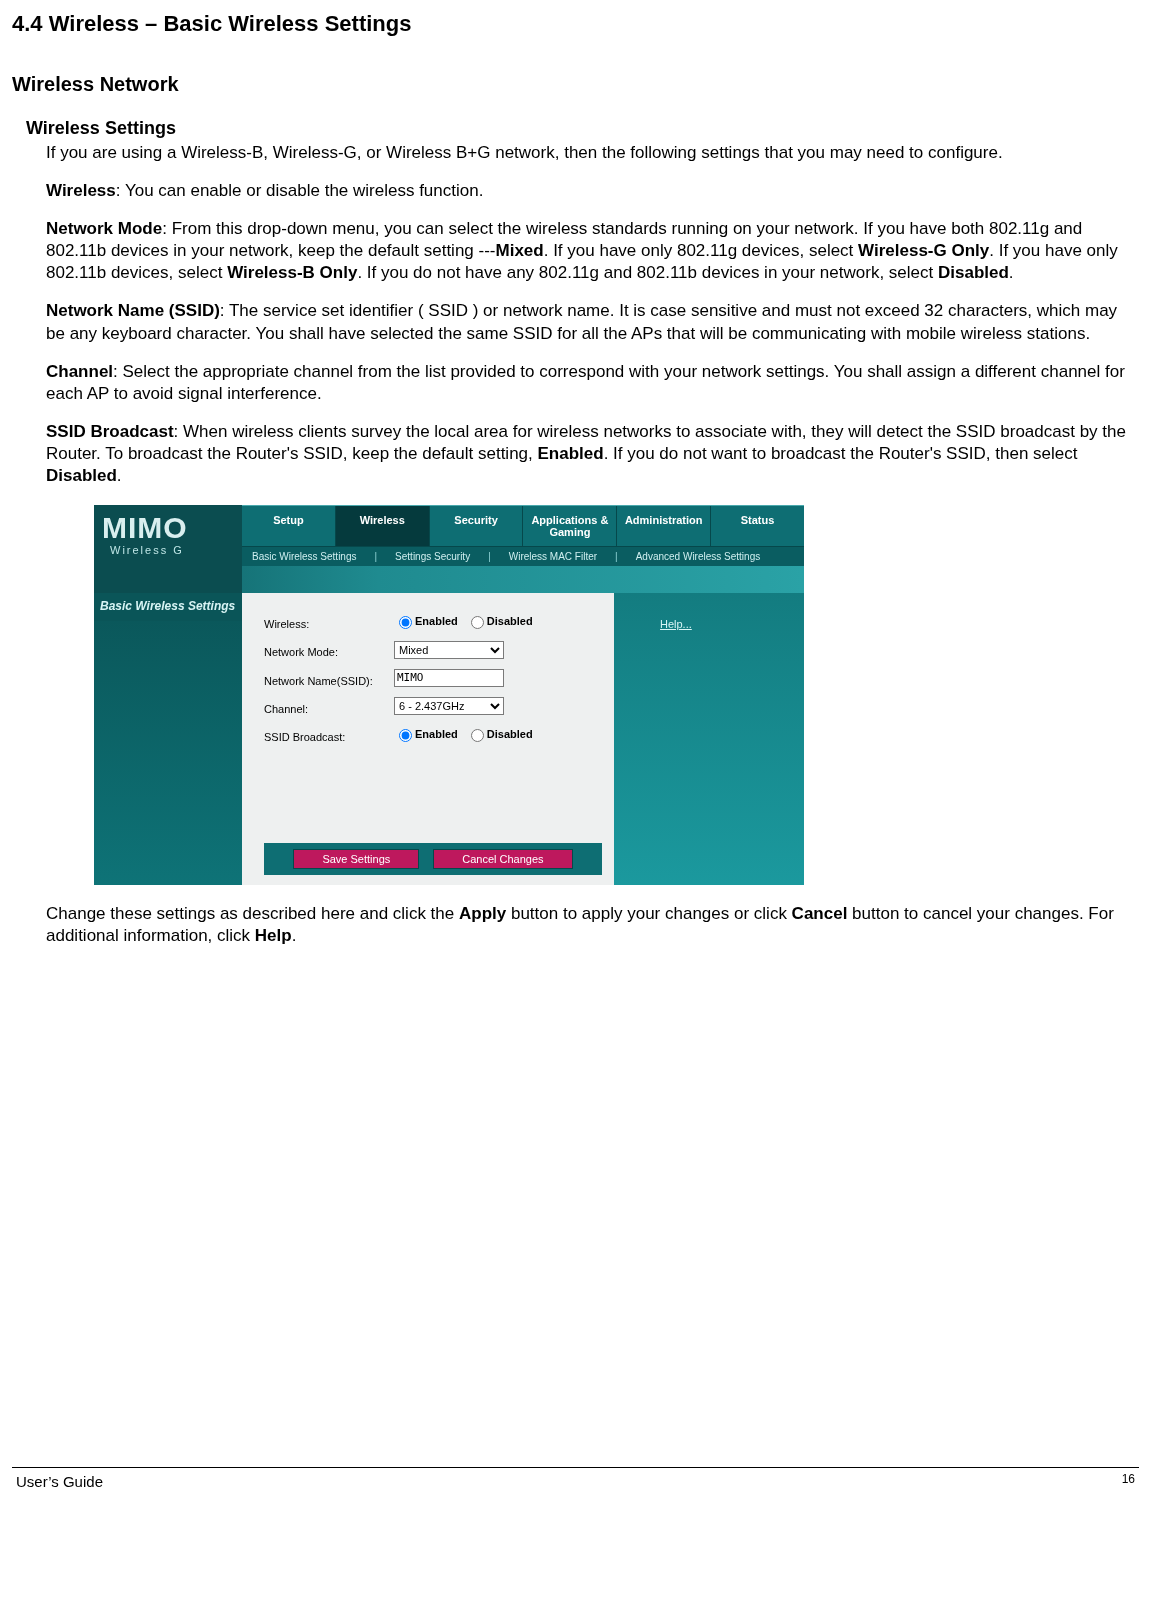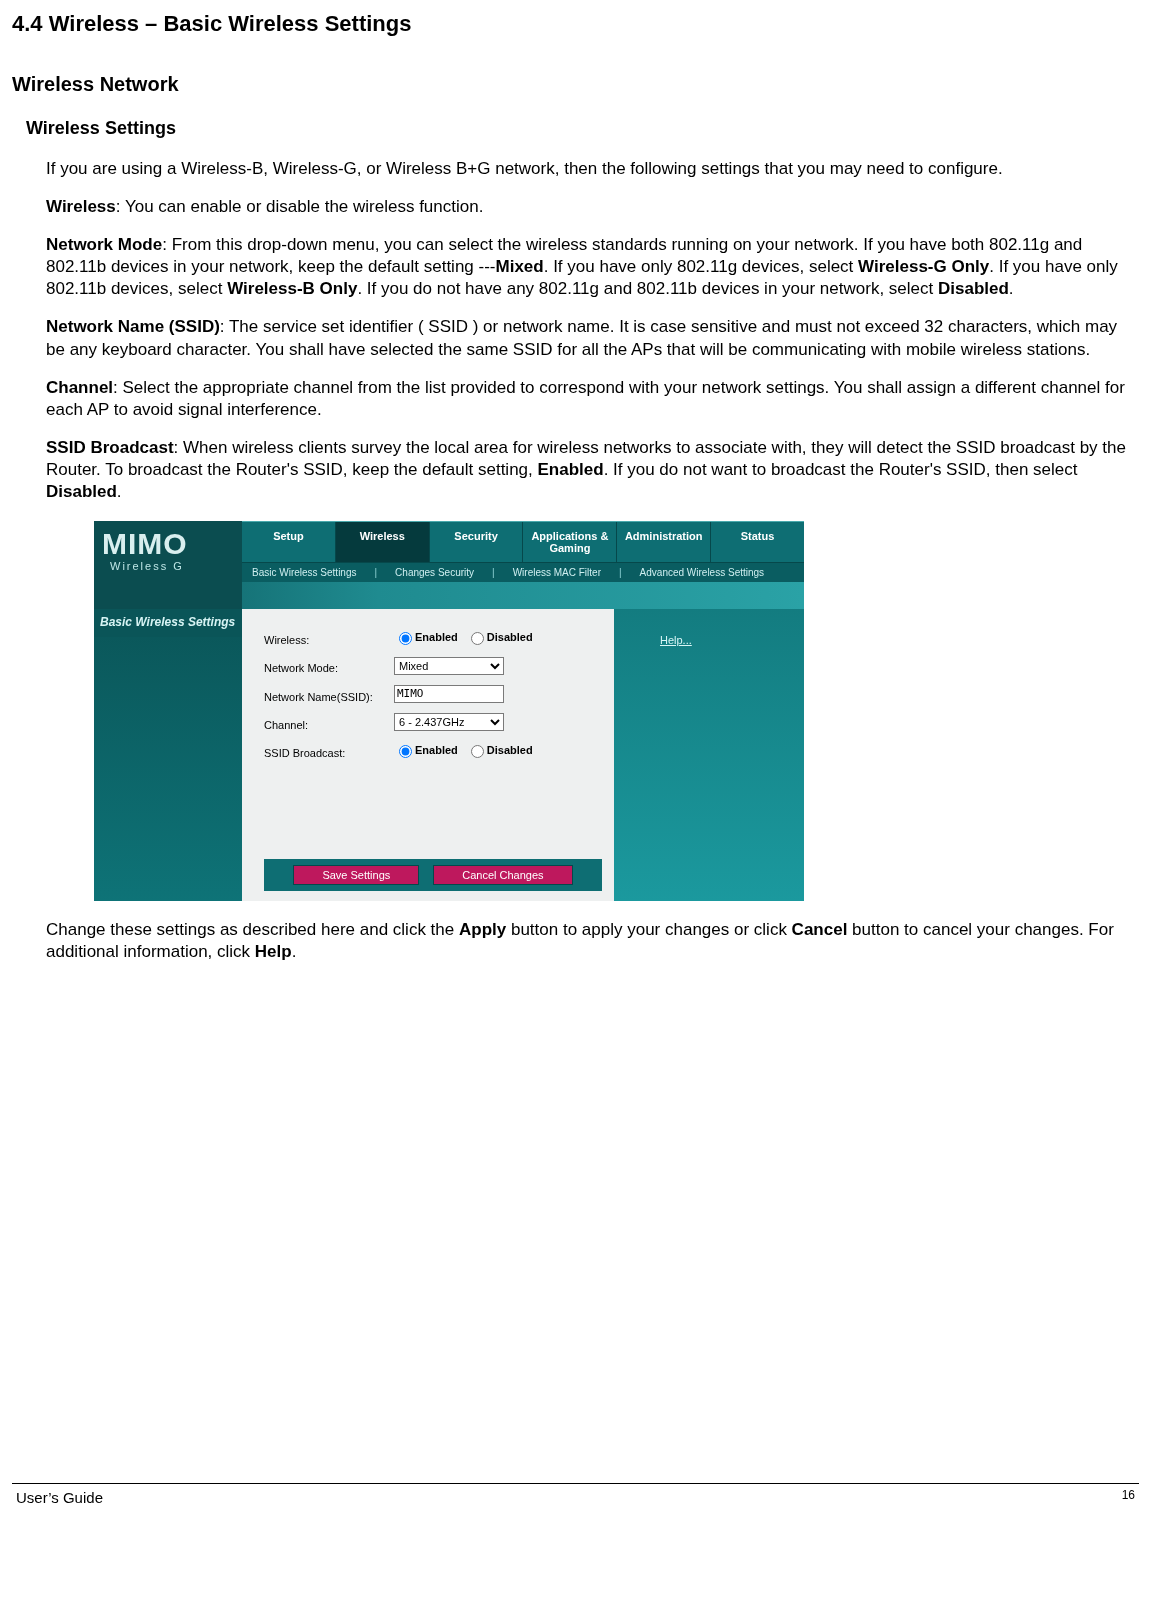--- a/index.html
+++ b/index.html
@@ -8,21 +8,21 @@
     padding: 10px 12px 0 12px;
     background: #fff;
     color: #000;
     font-size: 17px;
     line-height: 1.3;
     width: 1151px;
     box-sizing: border-box;
   }
   h1.sec   { font-size: 22px; font-weight: bold; margin: 0 0 32px 0; }
   h2.sub   { font-size: 20px; font-weight: bold; margin: 0 0 20px 0; }
-  h3.sub2  { font-size: 18px; font-weight: bold; margin: 0 0 18px 14px; }
+  h3.sub2  { font-size: 18px; font-weight: bold; margin: 0 0 2px 14px; }
   .para-block { margin: 0 0 16px 34px; }
   .b { font-weight: bold; }
 
   
   .shot {
     width: 710px;
     margin: 18px 0 18px 82px;
     border: 0;
     font-family: Tahoma, Arial, sans-serif;
     font-size: 11px;
@@ -189,21 +189,21 @@
         <div class="main-tab">Setup</div>
         <div class="main-tab active">Wireless</div>
         <div class="main-tab">Security</div>
         <div class="main-tab">Applications &amp; Gaming</div>
         <div class="main-tab">Administration</div>
         <div class="main-tab">Status</div>
       </div>
       <div class="sub-tabs">
         <span>Basic Wireless Settings</span>
           <span class="sep">|</span>
-        <span>Changes Security</span>
+        <span>Settings Security</span>
           <span class="sep">|</span>
         <span>Wireless MAC Filter</span>
           <span class="sep">|</span>
         <span>Advanced Wireless Settings</span>
       </div>
     </div>
   </div>
 
   <div class="shot-body">
     <div class="left-col">

